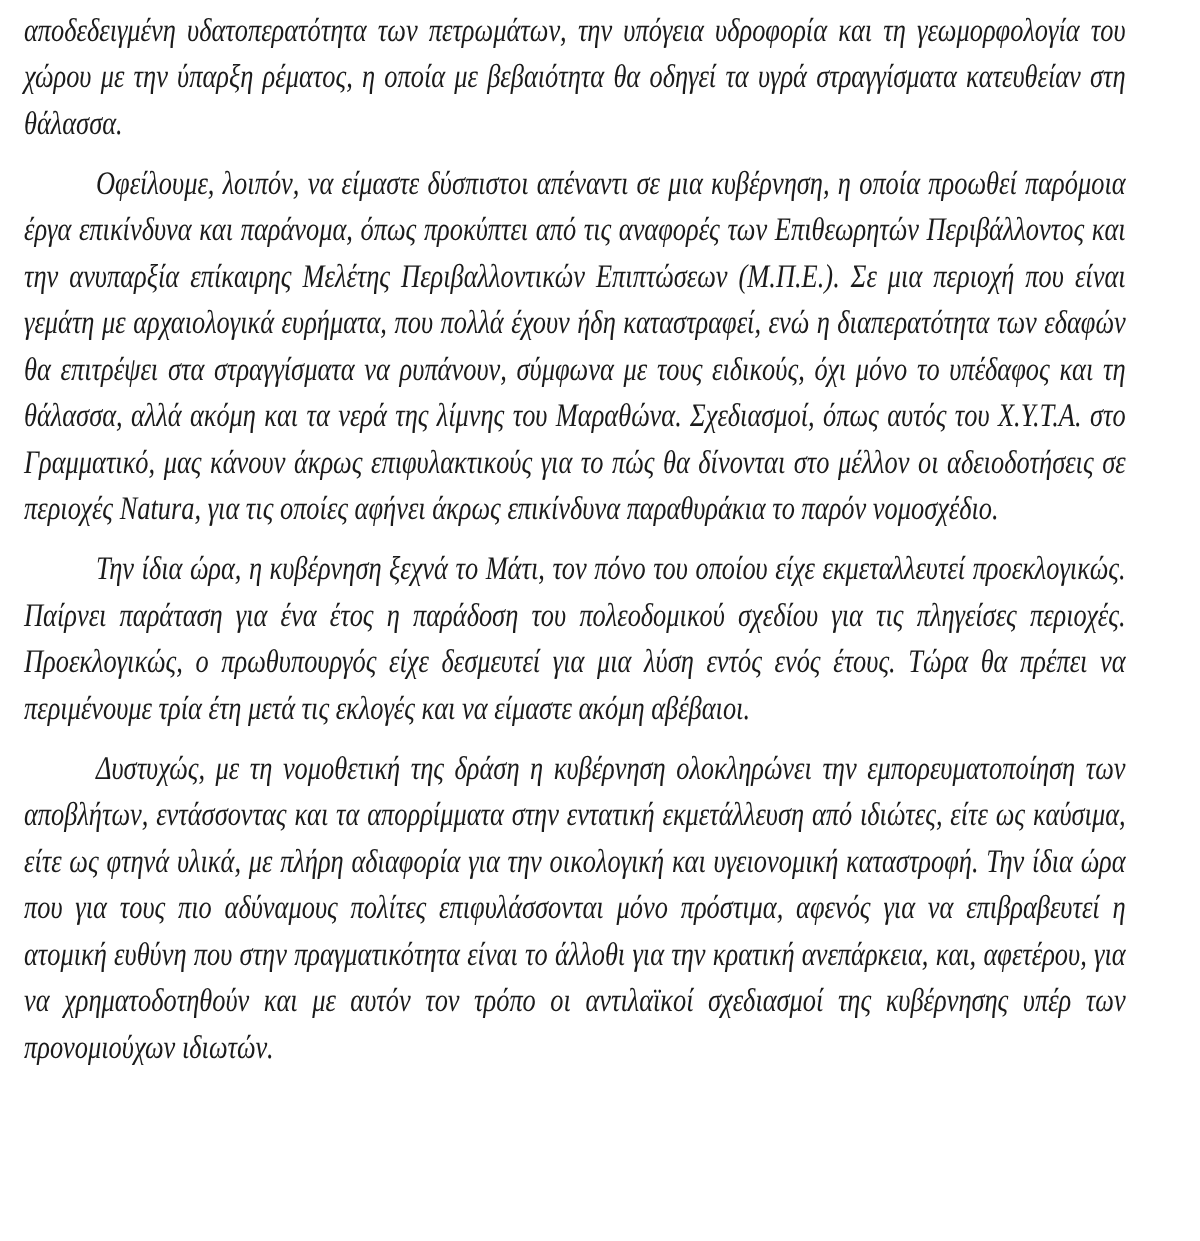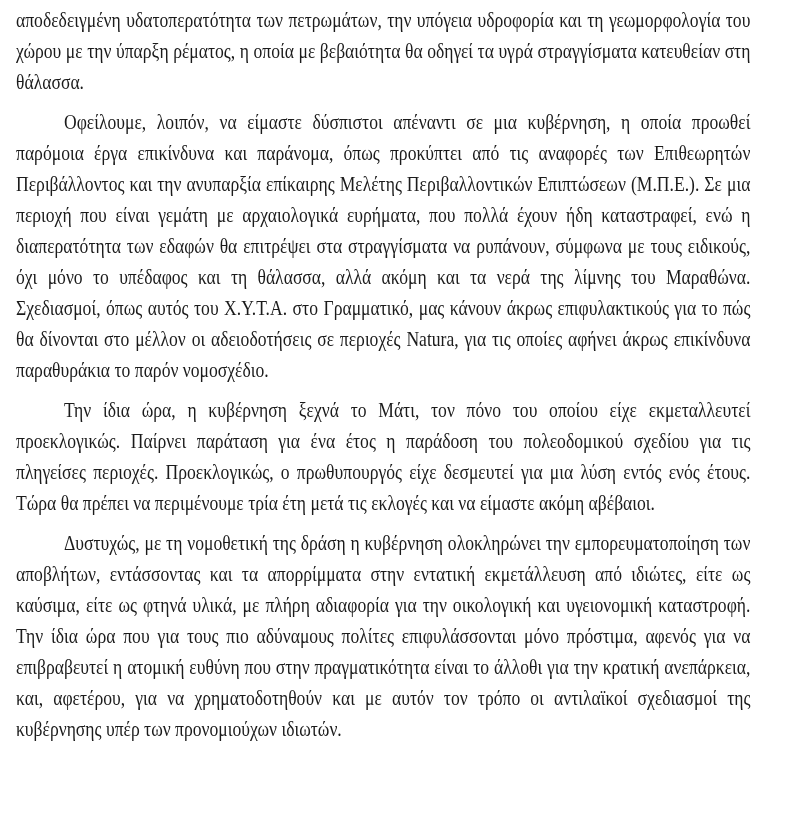--- a/index.html
+++ b/index.html
@@ -6,20 +6,21 @@
     margin: 0;
     padding: 0;
     background: #ffffff;
   }
   .viewport {
     position: relative;
     width: 800px;
     height: 827px;
     background: #ffffff;
     overflow: hidden;
+    font-style: italic;
   }
   
   .page {
     box-sizing: border-box;
     width: 1000px;
     height: 827px;
     transform: scale(0.8, 1);
     transform-origin: 0 0;
     padding: 4px 62px 0 20px;
     background: #ffffff;

